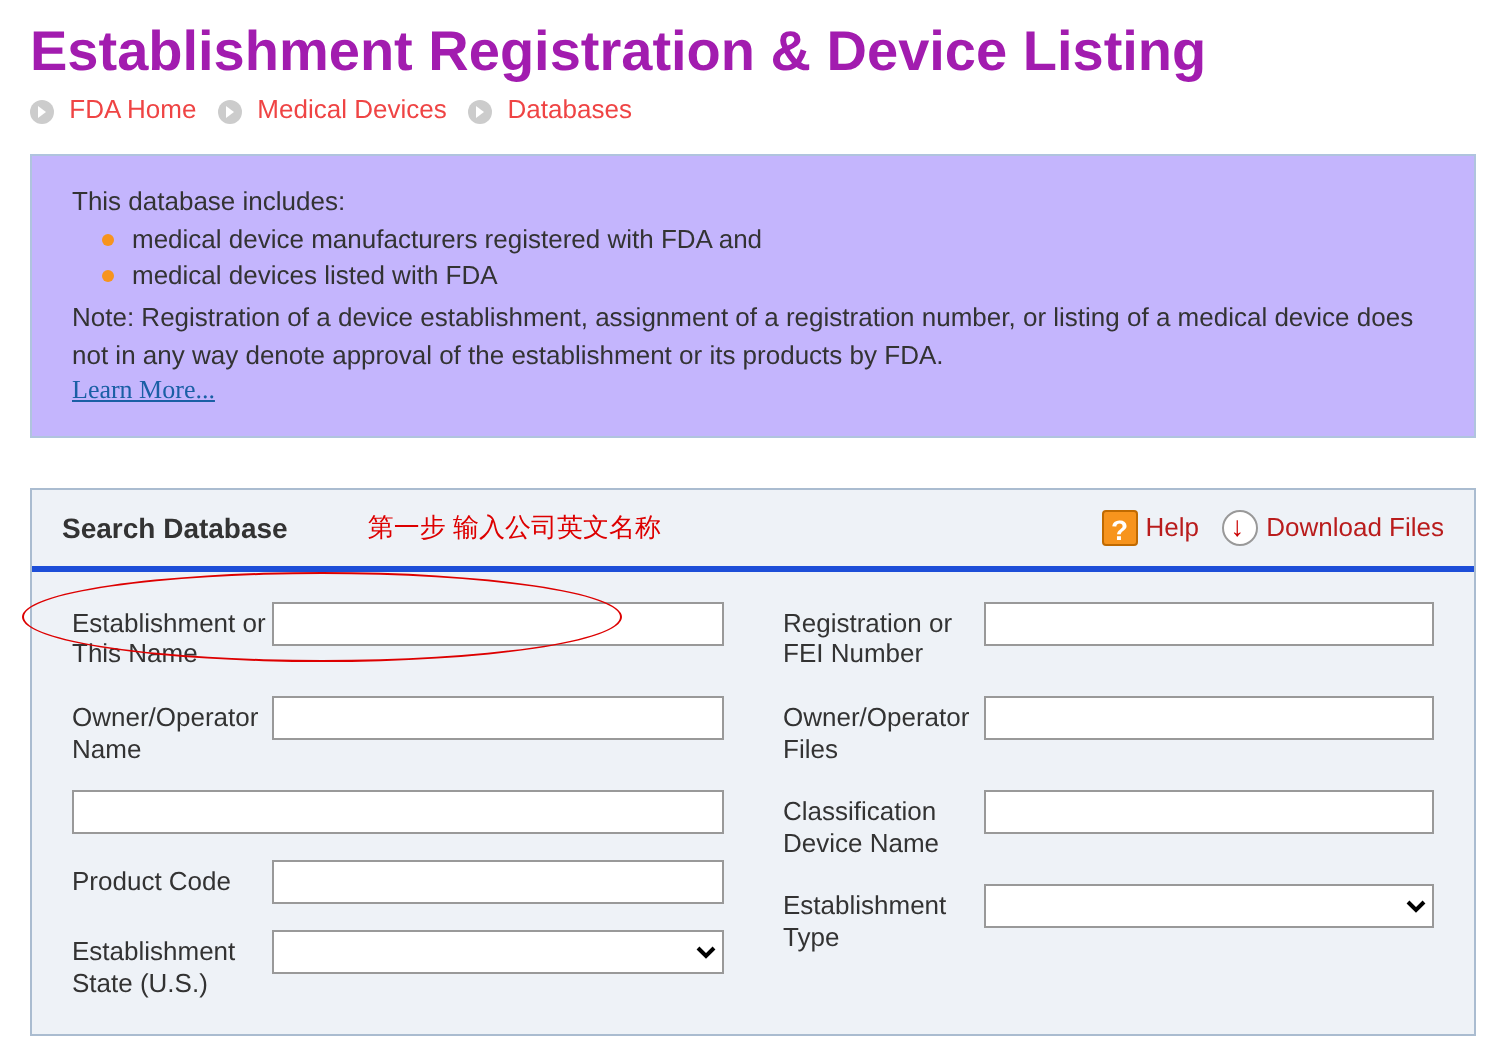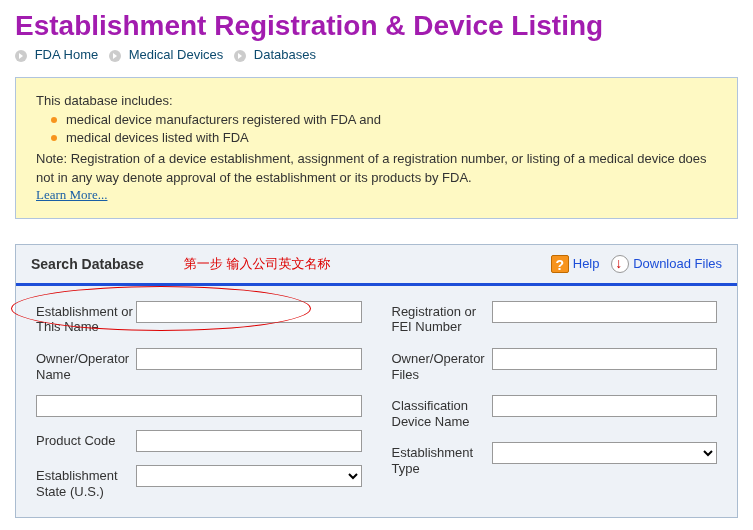--- a/index.html
+++ b/index.html
@@ -16,21 +16,21 @@
     font-size: 28px;
     font-weight: bold;
     color: #a21caf;
     margin: 0 0 5px 0;
   }
   .breadcrumb {
     margin-bottom: 15px;
     color: #555;
   }
   .breadcrumb a {
-    color: #0c4a6e;
+    color: #ef4444;
     text-decoration: none;
   }
   .breadcrumb .sep {
     display: inline-block;
     width: 12px;
     height: 12px;
     background: #ccc;
     border-radius: 50%;
     vertical-align: middle;
     position: relative;
@@ -42,21 +42,21 @@
     left: 4px;
     top: 3px;
     width: 0;
     height: 0;
     border-top: 3px solid transparent;
     border-bottom: 3px solid transparent;
     border-left: 4px solid #fff;
   }
   .info-box {
     border: 1px solid #b0c4de;
-    background: #fef9c3;
+    background: #c4b5fd;
     padding: 15px 20px;
     margin-bottom: 25px;
   }
   .info-box .intro { margin-bottom: 3px; }
   .info-box ul {
     margin: 3px 0 3px 30px;
     padding: 0;
   }
   .info-box li {
     list-style: none;
@@ -98,21 +98,21 @@
     color: #d00;
     font-size: 13px;
   }
   .header-annot { flex: 1; }
   .header-links {
     flex: 0 0 auto;
     display: flex;
     align-items: center;
     gap: 4px;
   }
-  .header-links a { color: #1d4ed8; text-decoration: none; }
+  .header-links a { color: #b91c1c; text-decoration: none; }
   .icon-help {
     display: inline-block;
     width: 18px;
     height: 18px;
     background: #f7941d;
     color: #fff;
     text-align: center;
     font-weight: bold;
     line-height: 18px;
     border-radius: 2px;

